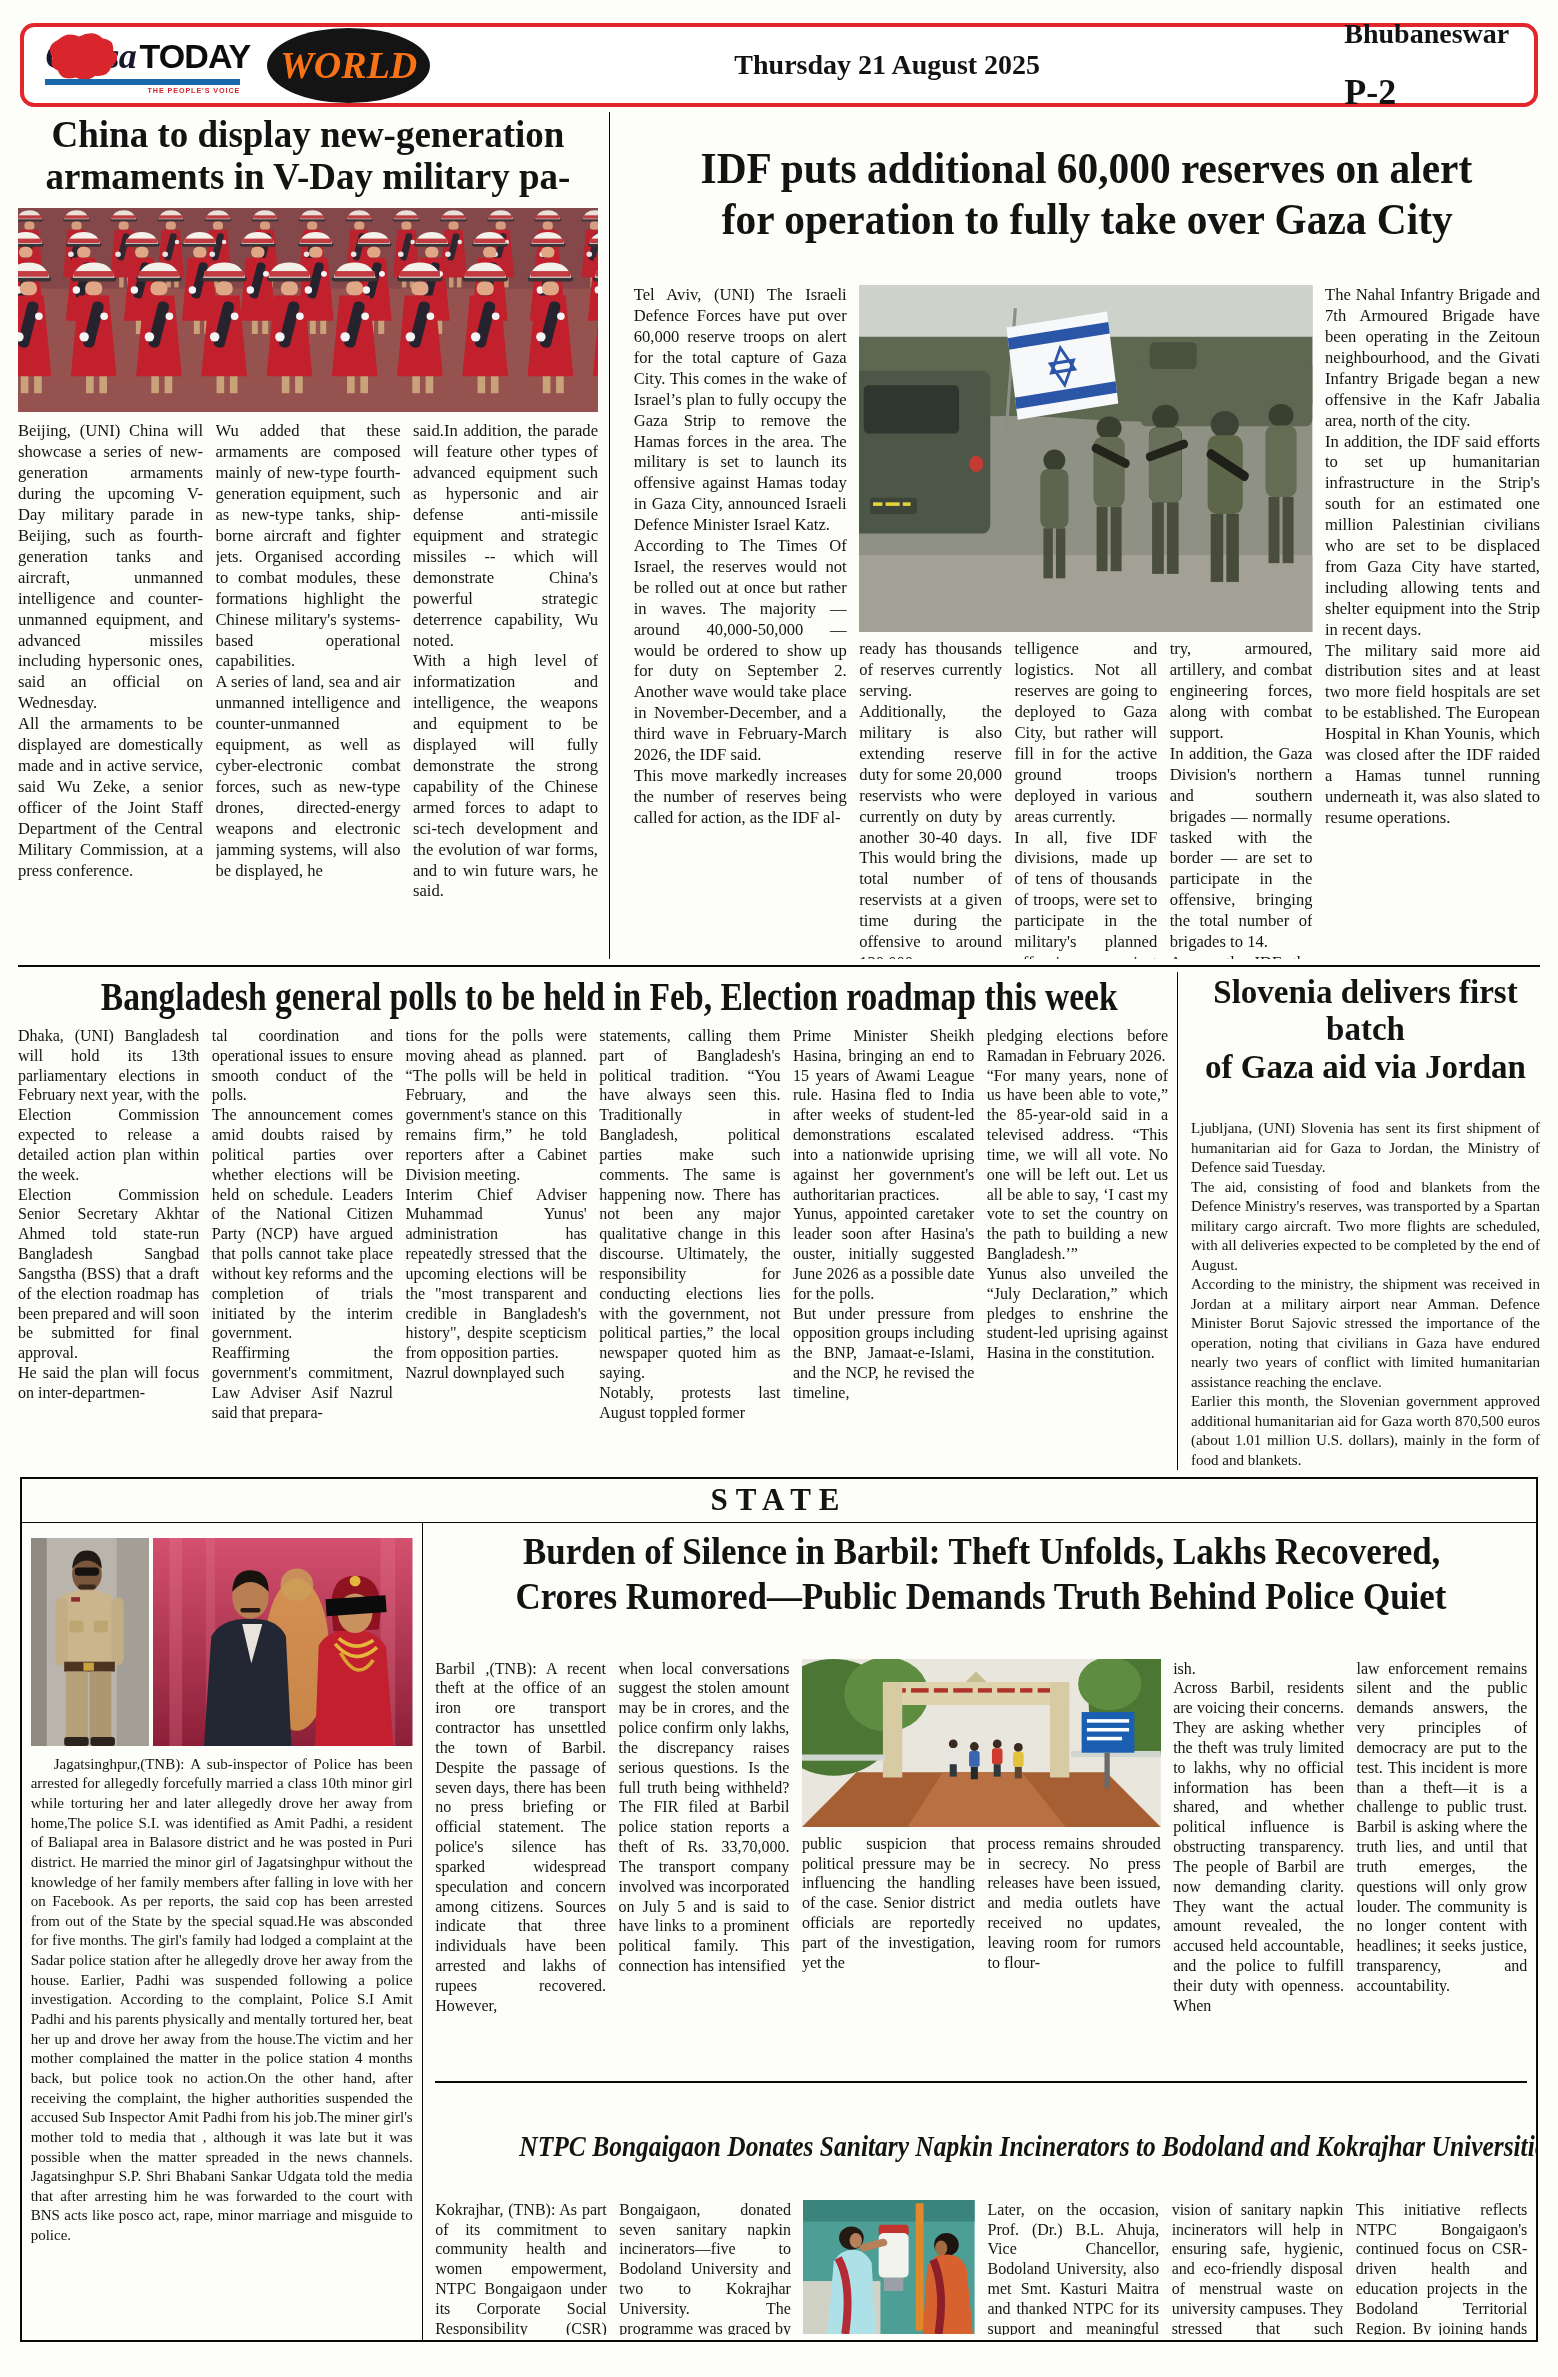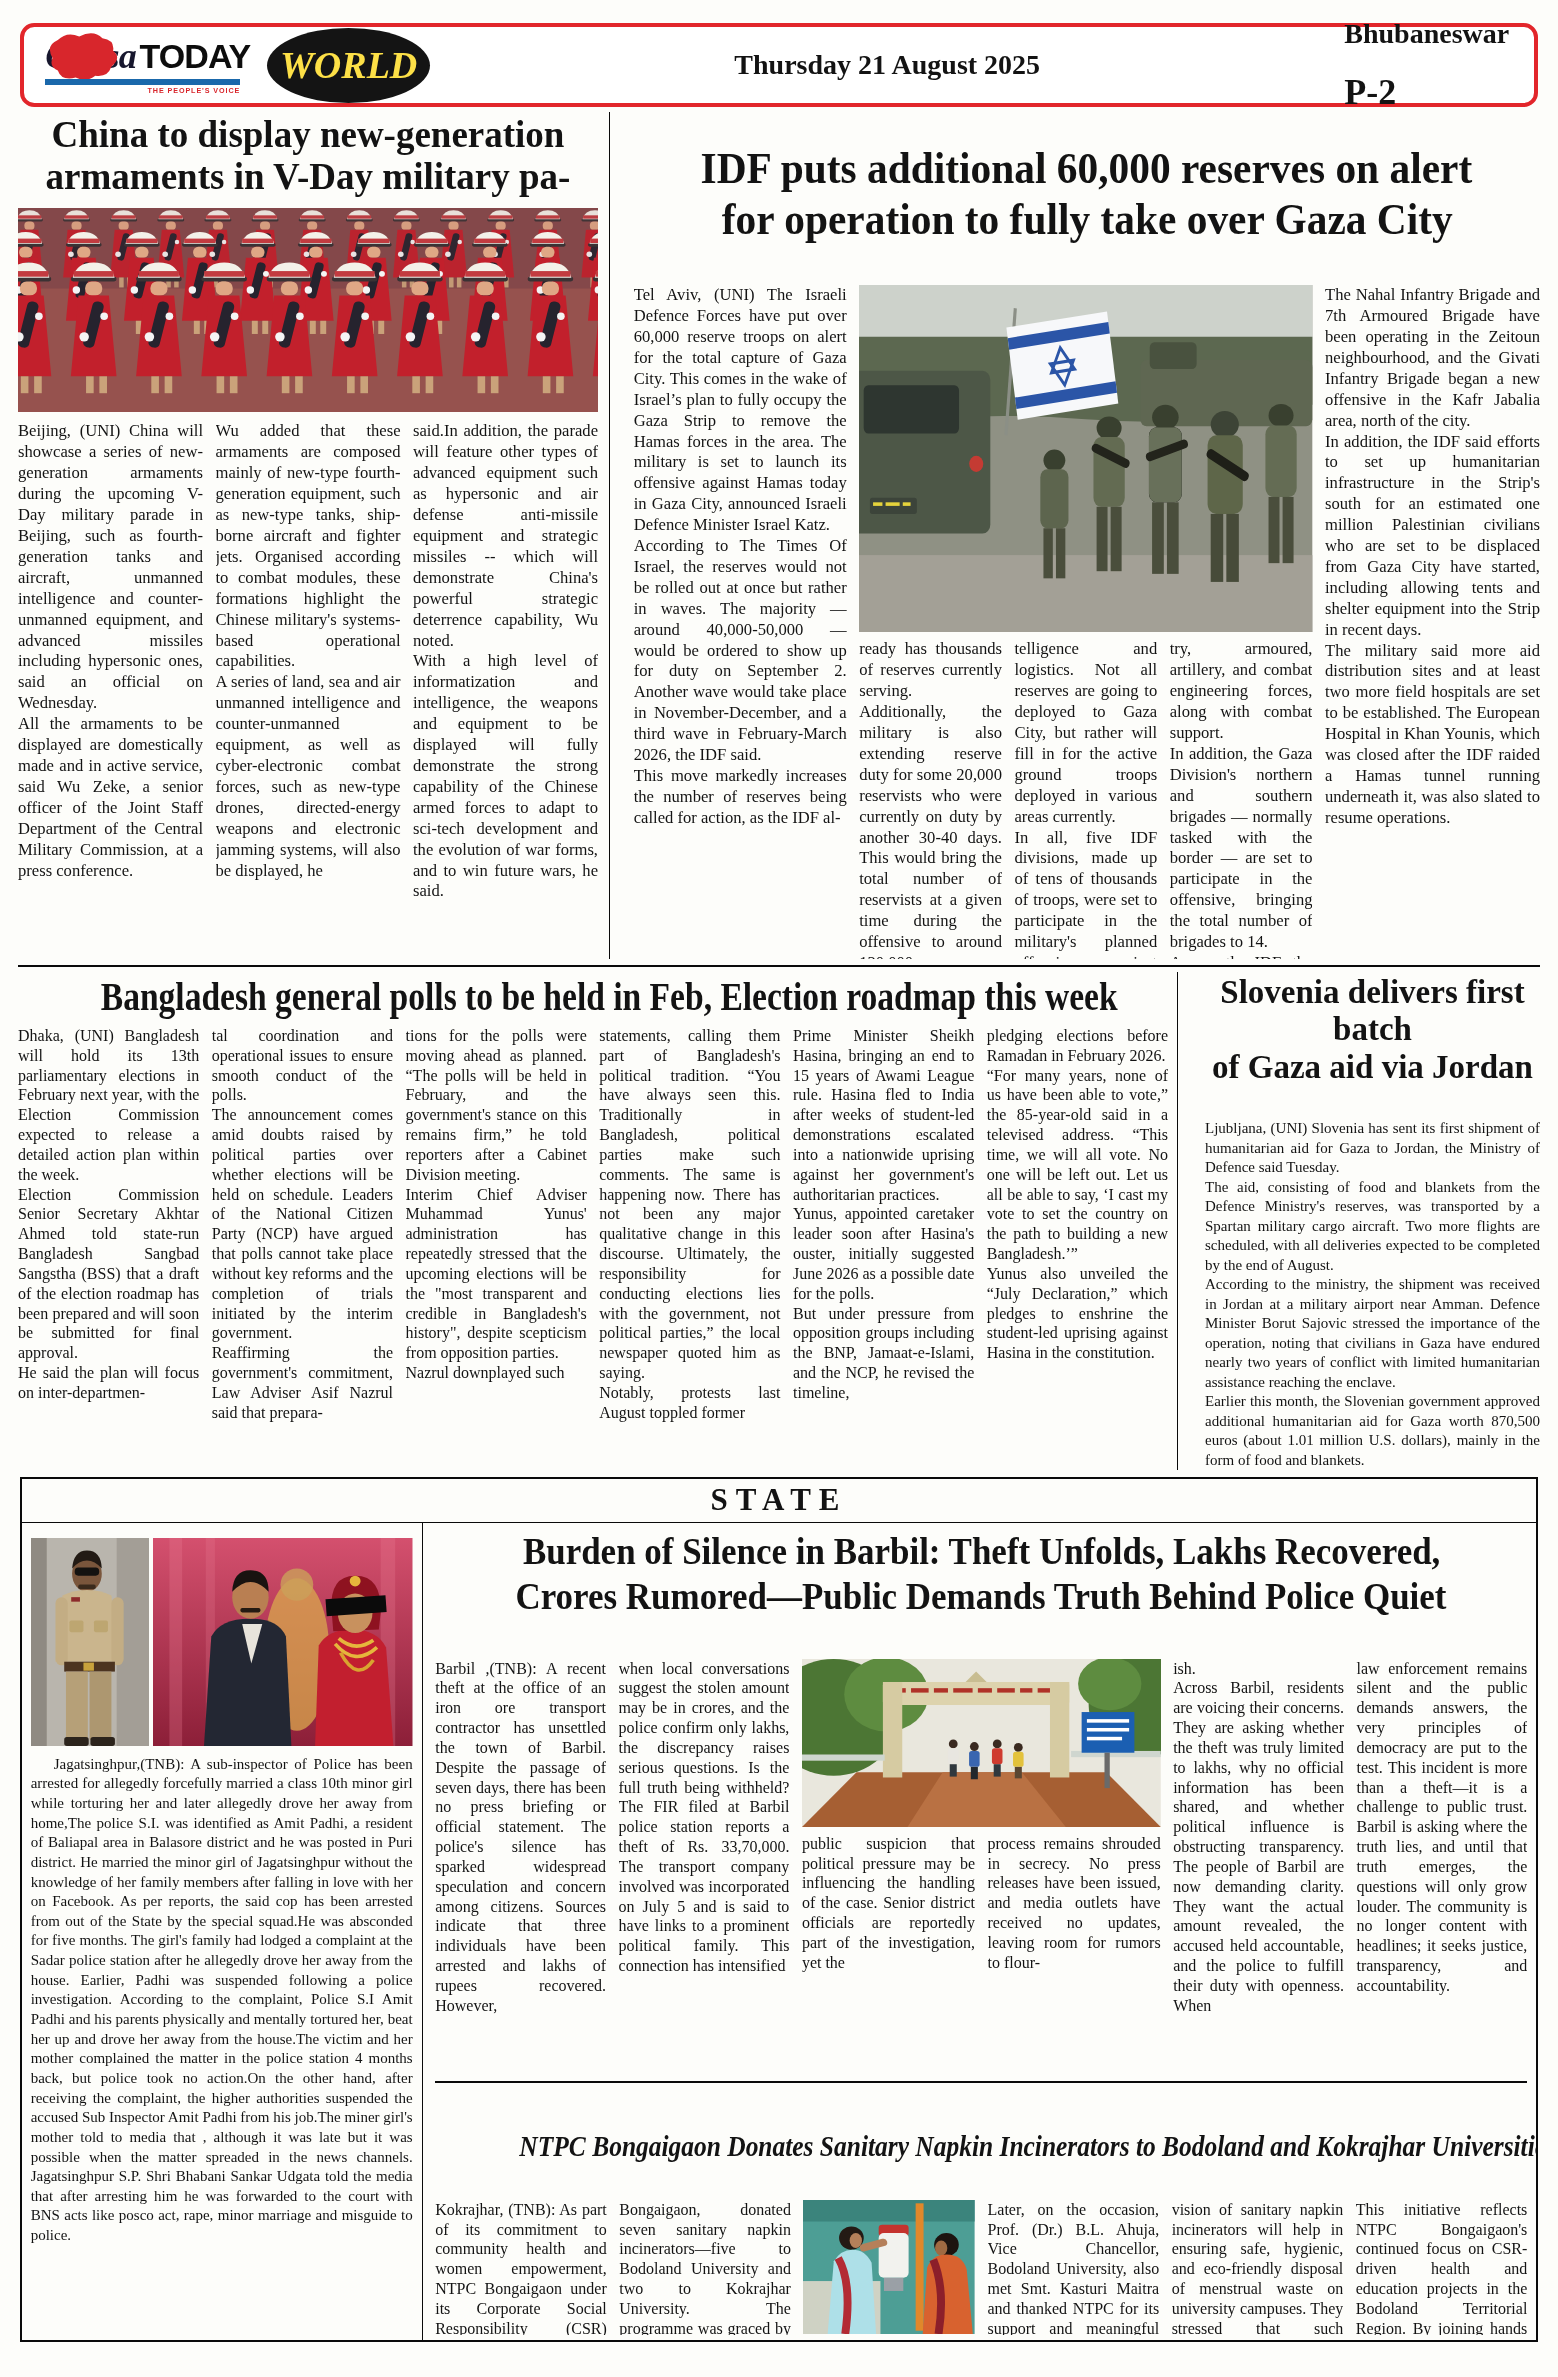--- a/index.html
+++ b/index.html
@@ -7,21 +7,21 @@
   
   .masthead{margin:23px 19.7px 5.4px;border:4.5px solid #e2262b;border-radius:14.3px;height:84px;display:flex;align-items:center;padding:0 21.5px;box-sizing:border-box;background:#fff;}
   .brand{display:flex;flex-direction:column;width:195px;position:relative;}
   .brand-line{display:flex;align-items:baseline;position:relative;z-index:1;}
   .brand-blob{position:absolute;left:-5.4px;top:-3.6px;z-index:0;}
   .brand-italic{font-style:italic;font-weight:bold;font-size:36px;color:#17172e;letter-spacing:-0.9px;}
   .brand-bold{font-family:"Liberation Sans",sans-serif;font-weight:bold;font-size:34px;color:#0d0d0d;margin-left:3.6px;letter-spacing:-0.9px;}
   .brand-bar{height:6.3px;background:#1a68ab;margin-top:1.8px;position:relative;z-index:1;}
   .brand-tag{font-family:"Liberation Sans",sans-serif;font-size:7.2px;color:#d8262c;font-weight:bold;text-align:right;letter-spacing:0.9px;margin-top:0.9px;}
   .world-oval{width:163px;height:75px;background:#141414;border-radius:50%;display:flex;align-items:center;justify-content:center;margin-left:27px;flex:none;}
-  .world-text{color:#fde047;font-style:italic;font-weight:bold;font-size:38px;letter-spacing:0px;}
+  .world-text{color:#f97316;font-style:italic;font-weight:bold;font-size:38px;letter-spacing:0px;}
   .m-date{flex:1;text-align:center;font-weight:bold;font-size:28px;}
   .m-right{display:flex;align-items:baseline;gap:21px;padding-right:3.6px;flex-direction:column;}
   .m-city{font-weight:bold;font-size:28px;}
   .m-page{font-weight:bold;font-size:36px;}
   
   .col{font-size:16.6px;line-height:1.26;text-align:justify;white-space:pre-line;overflow:hidden;}
   .nowrap{white-space:nowrap;display:inline-block;}
   .sqz86{transform:scaleX(.86);transform-origin:center;}
   .sqz92{transform:scaleX(.92);transform-origin:center;}
   .rule-h{height:1.8px;background:#0a0a0a;margin:5.4px 18px;}
@@ -39,21 +39,21 @@
   .idf-center{flex:1;display:flex;flex-direction:column;gap:7.2px;min-width:0;}
   .idf-mid{display:flex;gap:12.5px;flex:1;overflow:hidden;}
   .idf-mid .col{flex:1;}
   .idf-right{width:215px;flex:none;}
   
   .mid{display:flex;height:498px;padding:0 18px;box-sizing:border-box;}
   .bn-block{width:1150px;flex:none;display:flex;flex-direction:column;}
   .bn-head{font-weight:bold;font-size:39px;text-align:center;margin:1.8px 0 3.6px;}
   .bn-cols{display:flex;gap:12.5px;flex:1;overflow:hidden;margin-top:3.6px;}
   .bn-cols .col{flex:1;font-size:16px;line-height:1.24;}
-  .sl-block{flex:1;border-left:1.8px solid #0a0a0a;margin-left:9px;padding-left:27px;display:flex;flex-direction:column;}
+  .sl-block{flex:1;border-left:1.8px solid #0a0a0a;margin-left:9px;padding-left:13px;display:flex;flex-direction:column;}
   .sl-head{font-weight:bold;font-size:33px;line-height:1.14;text-align:center;margin-top:1.8px;}
   .sl-body{font-size:15px;line-height:1.3;margin-top:5.4px;}
   
   .state-box{margin:7.2px 19.7px 0;border:2.7px solid #0a0a0a;height:865px;display:flex;flex-direction:column;box-sizing:border-box;background:#fdfdfa;}
   .state-banner{text-align:center;font-weight:bold;font-size:31px;letter-spacing:8px;padding:2.7px 0 4.5px;border-bottom:1.8px solid #0a0a0a;}
   .state-content{display:flex;flex:1;overflow:hidden;}
   .police-block{width:401px;flex:none;border-right:1.8px solid #0a0a0a;padding:7.2px 9px 5.4px 9px;display:flex;flex-direction:column;box-sizing:border-box;}
   .po-head{text-align:center;font-weight:bold;font-size:26px;line-height:1.2;}
   .po-head span{display:block;white-space:nowrap;transform:scaleX(.94);transform-origin:center;}
   .po-imgs{display:flex;gap:4.5px;height:208px;margin-top:7.2px;flex:none;}

